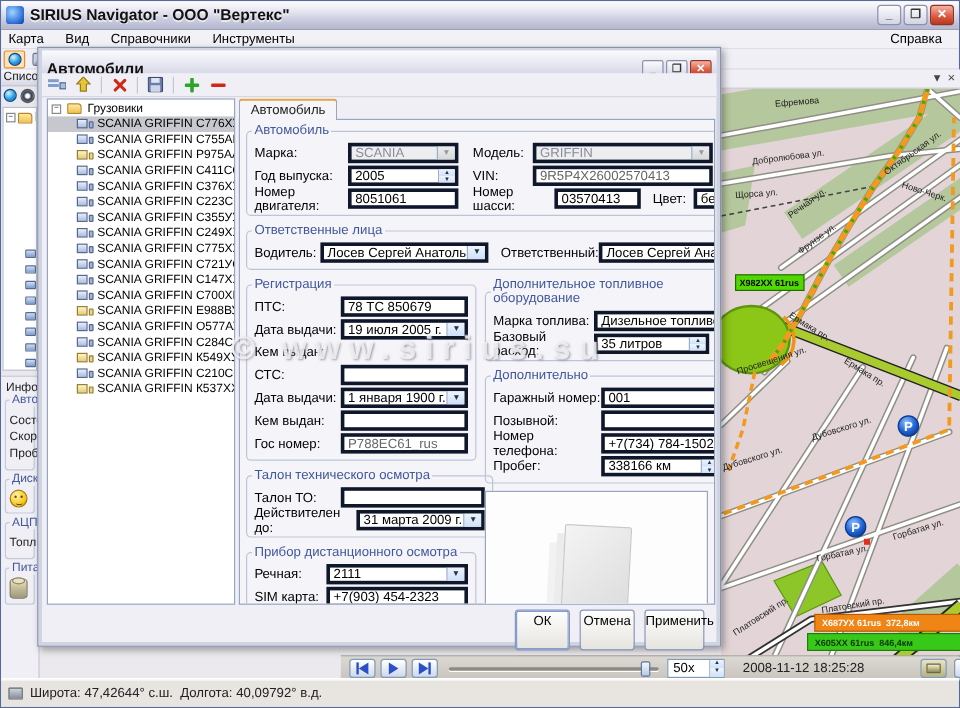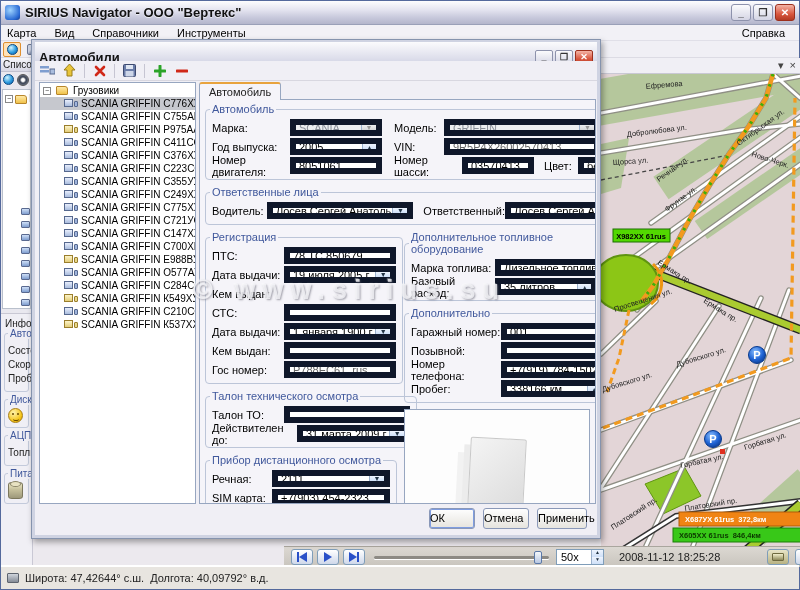--- a/index.html
+++ b/index.html
@@ -97,39 +97,39 @@
 
   
   .tabstrip{position:absolute;left:167px;top:42px;height:17px;display:flex;align-items:flex-end;z-index:2;}
   .tab{height:17px;padding:2px 9px 0 9px;border:1px solid #97a6c0;border-bottom:none;border-radius:3px 3px 0 0;background:linear-gradient(180deg,#f4f3f8,#dcdbe6);margin-right:1px;color:#222;}
   .tab.active{background:#f5f4f9;height:18px;position:relative;top:1px;border-top:2px solid #e8a33d;}
   .formpanel{position:absolute;left:167px;top:59px;width:397px;height:405px;background:#f5f4f9;border:1px solid #97a6c0;padding:3px 5px;overflow:hidden;}
   fieldset.grp{border:1px solid #bcc5d8;border-radius:4px;margin:0 0 6px 0;padding:2px 4px 3px 4px;}
   fieldset.grp legend{color:#40589c;font-size:11px;padding:0 2px;}
   .row{display:flex;align-items:center;height:17px;margin:2px 2px;}
   .lbl{color:#000;flex:0 0 auto;}
-  .fld{height:17px;border:6px solid #0f172a;background:#fff;display:flex;align-items:center;padding:0 3px;overflow:hidden;white-space:nowrap;font-size:11px;}
+  .fld{height:17px;border:3px solid #0f172a;background:#fff;display:flex;align-items:center;padding:0 3px;overflow:hidden;white-space:nowrap;font-size:11px;}
   .fld.dis{background:#eceef0;color:#8a8f98;}
   .fld.muted{color:#666;}
   .grow{flex:1 1 auto;min-width:0;}
   .combo{position:relative;padding-right:16px;}
   .combo .drop{position:absolute;right:0;top:0;bottom:0;width:15px;background:linear-gradient(180deg,#eef4fe,#cfe0f8);border-left:1px solid #9ab0cc;display:flex;align-items:center;justify-content:center;font-size:7px;color:#234;}
   .combo.dis .drop{background:linear-gradient(180deg,#eceef0,#d6d8da);color:#999;}
   .spinner{position:relative;padding-right:32px;}
   .spinner .ud{position:absolute;right:0;top:0;bottom:0;width:14px;display:flex;flex-direction:column;border-left:1px solid #9ab0cc;}
   .spinner .ud div{flex:1;background:linear-gradient(180deg,#eef4fe,#cfe0f8);font-size:5px;line-height:6px;text-align:center;color:#234;}
   .dots-btn{width:24px;height:18px;margin-left:4px;border:1px solid #8a98b8;border-radius:3px;background:linear-gradient(180deg,#fdfdfd,#e4e2dc);text-align:center;line-height:14px;color:#333;flex:0 0 auto;}
   .twocol{display:flex;gap:7px;align-items:flex-start;}
   .col-l{width:192px;flex:0 0 auto;}
   .col-r{flex:1 1 auto;min-width:0;}
   .photo-box{height:130px;border:1px solid #97a6c0;background:#fdfdfd;position:relative;display:flex;align-items:center;justify-content:center;}
   .nf-folder{width:56px;height:72px;background:linear-gradient(135deg,#f4f4f4,#dcdcdc);border:1px solid #c8c8c8;border-radius:2px;box-shadow:-8px 6px 0 -2px #ececec,-16px 12px 0 -4px #f2f2f2;transform:rotate(3deg);}
   .nf-text{position:absolute;bottom:18px;left:0;right:0;text-align:center;color:#cfcfcf;font-size:16px;letter-spacing:6px;}
   .dlg-buttons{position:absolute;left:0;right:0;top:468px;height:24px;}
-  .btn{position:absolute;height:21px;border:1px solid #8a98b8;border-radius:3px;background:linear-gradient(180deg,#fefefe,#e6e4de);line-height:19px;color:#000;font-size:11px;}
+  .btn{position:absolute;height:34px;border:1px solid #8a98b8;border-radius:3px;background:linear-gradient(180deg,#fefefe,#e6e4de);text-align:center;line-height:19px;color:#000;font-size:11px;}
   .btn.default{box-shadow:0 0 0 1px #7e9ce0 inset;}
 
   
   .watermark{position:absolute;left:192px;top:274px;width:415px;z-index:60;pointer-events:none;font-size:27px;font-weight:bold;letter-spacing:7px;color:rgba(244,244,248,.82);text-shadow:1px 1px 2px rgba(95,95,110,.55),-1px -1px 1px rgba(255,255,255,.4);white-space:nowrap;}
 
   .svg-ico{display:block;}
 </style>
 </head>
 <body>
 
@@ -703,21 +703,21 @@
             <div class="row">
                 <span class="lbl" style="width:90px">Гаражный номер:</span>
                 <div class="fld grow">001</div>
               </div>
             <div class="row">
                 <span class="lbl" style="width:90px">Позывной:</span>
                 <div class="fld grow"></div>
               </div>
             <div class="row">
                 <span class="lbl" style="width:90px">Номер телефона:</span>
-                <div class="fld grow">+7(919) 784-1502</div>
+                <div class="fld grow">+7(734) 784-1502</div>
               </div>
             <div class="row">
                 <span class="lbl" style="width:90px">Пробег:</span>
                 <div class="fld spinner grow">
                   <span>338166 км</span>
                   <span class="ud">
                     <div>▲</div>
                     <div>▼</div>
                   </span>
                 </div>

